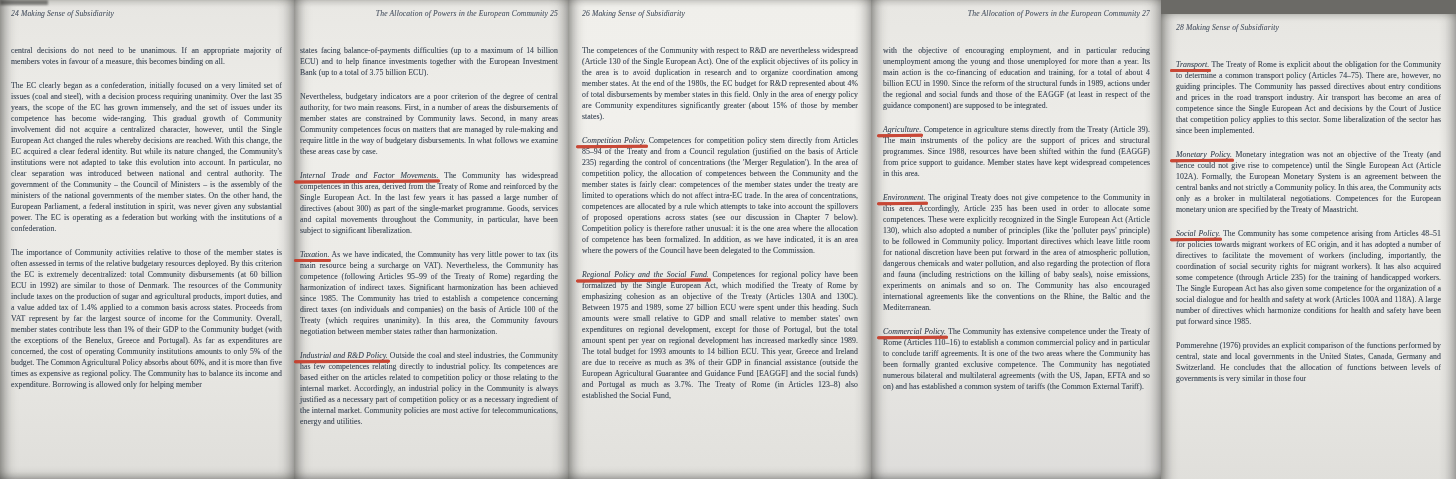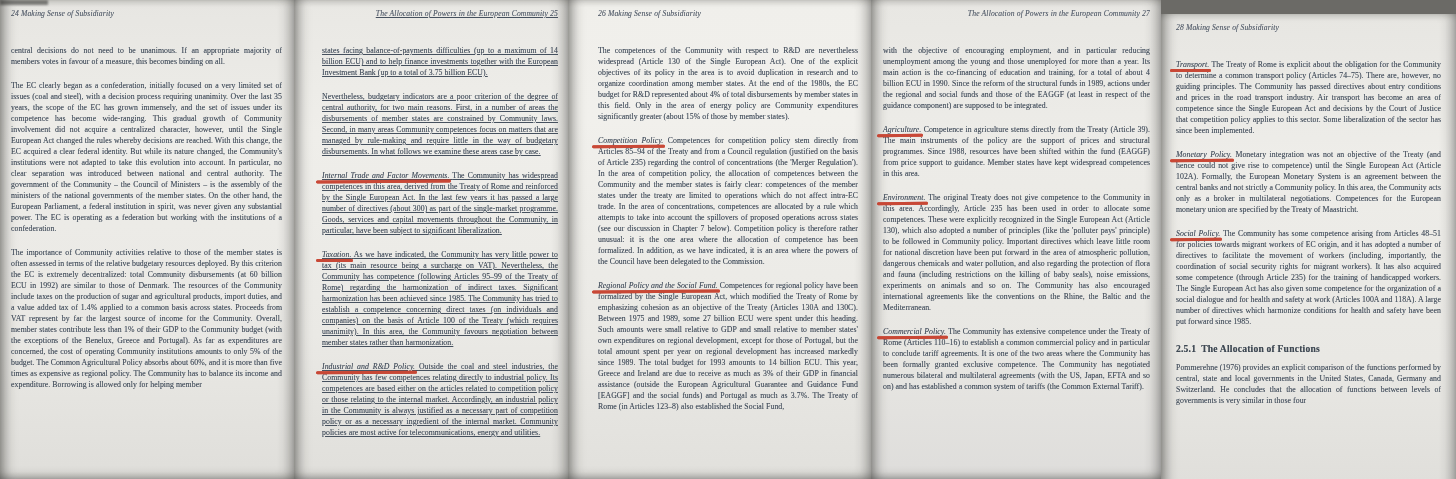--- a/index.html
+++ b/index.html
@@ -13,22 +13,22 @@
     position:relative;height:479px;box-sizing:border-box;overflow:hidden;
     background:linear-gradient(180deg,#e7e6e2 0%,#eeede9 30%,#e9e8e4 72%,#dfdeda 100%);
     box-shadow:
       inset 10px 0 13px -7px rgba(38,38,35,.60),
       inset -10px 0 13px -7px rgba(38,38,35,.48),
       inset 0 -9px 11px -8px rgba(38,38,35,.38),
       inset 0 5px 9px -7px rgba(38,38,35,.28);
     color:#46515f;
   }
   .page:nth-child(1){width:294px;padding:0 12px 0 11px;}
-  .page:nth-child(2){width:274px;padding:0 10px 0 28px;background:linear-gradient(180deg,#e9e8e4 0%,#efeeea 28%,#eae9e5 70%,#e0dfdb 100%);text-decoration:underline;}
-  .page:nth-child(3){width:303px;padding:0 13px 0 30px;background:linear-gradient(180deg,#f0efeb 0%,#f1f0ec 25%,#eae9e5 70%,#e1e0dc 100%);}
+  .page:nth-child(2){width:274px;padding:0 10px 0 6px;background:linear-gradient(180deg,#e9e8e4 0%,#efeeea 28%,#eae9e5 70%,#e0dfdb 100%);}
+  .page:nth-child(3){width:303px;padding:0 13px 0 14px;background:linear-gradient(180deg,#f0efeb 0%,#f1f0ec 25%,#eae9e5 70%,#e1e0dc 100%);}
   .page:nth-child(4){width:290px;padding:0 11px 18px 12px;background:linear-gradient(180deg,#e8e7e3 0%,#edece8 30%,#e8e7e3 72%,#dedddb 100%);}
   .page:nth-child(5){width:295px;padding:0 15px 0 15px;margin-top:14px;}
   .page:nth-child(1)::before{
     content:"";position:absolute;top:0;left:0;width:48px;height:5px;
     background:rgba(32,32,30,.5);filter:blur(1px);
   }
   .running-header{
     font-style:italic;font-size:7.6px;line-height:10px;
     color:#5a6370;margin-top:9px;letter-spacing:.15px;
     text-shadow:0 0 .4px rgba(90,99,112,.6);
@@ -97,17 +97,16 @@
         <p class="para"><span class="lead underlined">Environment.</span> <span class="rest">The original Treaty does not give competence to the Community in this area. Accordingly, Article 235 has been used in order to allocate some competences. These were explicitly recognized in the Single European Act (Article 130), which also adopted a number of principles (like the 'polluter pays' principle) to be followed in Community policy. Important directives which leave little room for national discretion have been put forward in the area of atmospheric pollution, dangerous chemicals and water pollution, and also regarding the protection of flora and fauna (including restrictions on the killing of baby seals), noise emissions, experiments on animals and so on. The Community has also encouraged international agreements like the conventions on the Rhine, the Baltic and the Mediterranean.</span></p>
         <p class="para"><span class="lead underlined">Commercial Policy.</span> <span class="rest">The Community has extensive competence under the Treaty of Rome (Articles 110–16) to establish a common commercial policy and in particular to conclude tariff agreements. It is one of the two areas where the Community has been formally granted exclusive competence. The Community has negotiated numerous bilateral and multilateral agreements (with the US, Japan, EFTA and so on) and has established a common system of tariffs (the Common External Tariff).</span></p>
       </div>
     </article>
     <article class="page">
       <div class="running-header">28 Making Sense of Subsidiarity</div>
       <div class="page-body">
         <p class="para"><span class="lead underlined">Transport.</span> <span class="rest">The Treaty of Rome is explicit about the obligation for the Community to determine a common transport policy (Articles 74–75). There are, however, no guiding principles. The Community has passed directives about entry conditions and prices in the road transport industry. Air transport has become an area of competence since the Single European Act and decisions by the Court of Justice that competition policy applies to this sector. Some liberalization of the sector has since been implemented.</span></p>
         <p class="para"><span class="lead underlined">Monetary Policy.</span> <span class="rest">Monetary integration was not an objective of the Treaty (and hence could not give rise to competence) until the Single European Act (Article 102A). Formally, the European Monetary System is an agreement between the central banks and not strictly a Community policy. In this area, the Community acts only as a broker in multilateral negotiations. Competences for the European monetary union are specified by the Treaty of Maastricht.</span></p>
         <p class="para"><span class="lead underlined">Social Policy.</span> <span class="rest">The Community has some competence arising from Articles 48–51 for policies towards migrant workers of EC origin, and it has adopted a number of directives to facilitate the movement of workers (including, importantly, the coordination of social security rights for migrant workers). It has also acquired some competence (through Article 235) for the training of handicapped workers. The Single European Act has also given some competence for the organization of a social dialogue and for health and safety at work (Articles 100A and 118A). A large number of directives which harmonize conditions for health and safety have been put forward since 1985.</span></p>
-        <div class="sub-heading">2.5.1  The Allocation of Functions</div>
         <p class="para">Pommerehne (1976) provides an explicit comparison of the functions performed by central, state and local governments in the United States, Canada, Germany and Switzerland. He concludes that the allocation of functions between levels of governments is very similar in those four</p>
       </div>
     </article>
   </main>
 
 </body></html>

